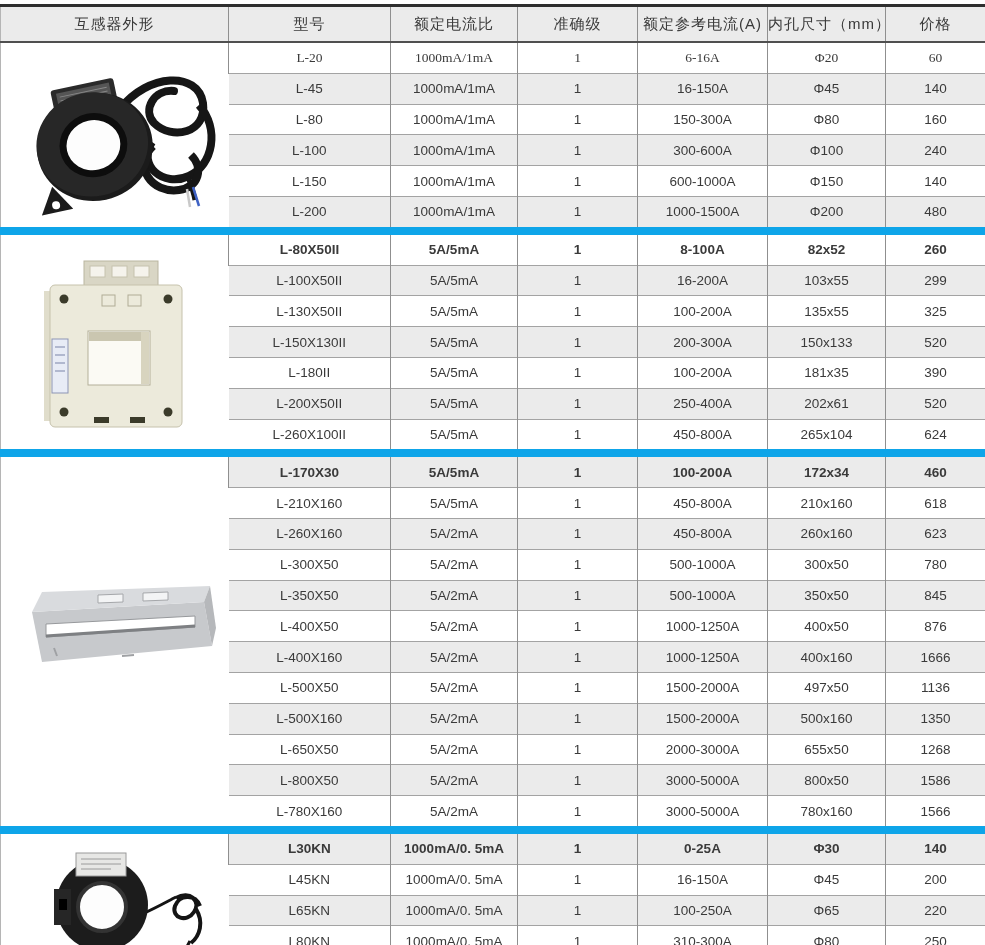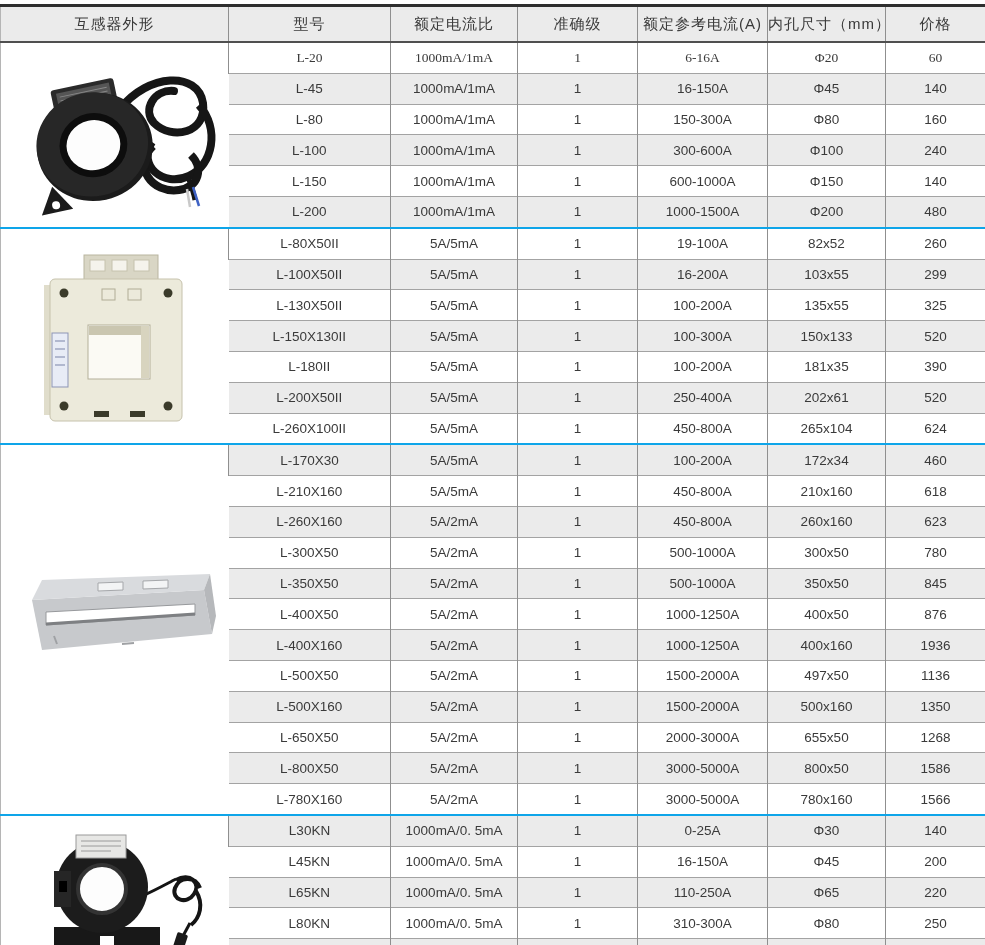--- a/index.html
+++ b/index.html
@@ -29,21 +29,21 @@
   }
   .spec-table th:first-child { border-left:none; }
   .spec-table tbody td {
     height:29.8px; font-size:13.5px;
     border-left:1px solid #8f8f8f;
     border-top:1px solid #a3a3a3;
   }
   .spec-table tbody td:first-child { border-left:none;margin-top:44px; }
   .spec-table tbody tr:first-child td { border-top:none;font-family:Liberation Serif, serif; }
   .spec-table tbody tr.shaded td { background:#ebebeb; }
-  .spec-table tbody tr.group-start td { border-top:2px solid #0ea5e9; }
+  .spec-table tbody tr.group-start td { border-top:8px solid #0ea5e9;font-weight:bold; }
   .spec-table td.photo-cell { background:#fff !important; padding:0; }
   .photo-cell svg { display:block; margin:0 auto; }
 </style>
 </head>
 <body>
 
 <table class="spec-table">
   <colgroup>
     <col style="width:228px">
       <col style="width:162px">
@@ -158,21 +158,21 @@
     <line x1="53" y1="116" x2="63" y2="116" stroke="#7b84a8" stroke-width="1"></line>
     <line x1="53" y1="124" x2="63" y2="124" stroke="#7b84a8" stroke-width="1"></line>
     <line x1="53" y1="132" x2="63" y2="132" stroke="#7b84a8" stroke-width="1"></line>
     <rect x="92" y="178" width="15" height="6" fill="#3b3b2a"></rect>
     <rect x="128" y="178" width="15" height="6" fill="#3b3b2a"></rect>
   </svg>
 </td>
         <td>L-80X50II</td>
         <td>5A/5mA</td>
         <td>1</td>
-        <td>19-100A</td>
+        <td>8-100A</td>
         <td>82x52</td>
         <td>260</td>
       </tr>
       <tr class="shaded">
         <td>L-100X50II</td>
         <td>5A/5mA</td>
         <td>1</td>
         <td>16-200A</td>
         <td>103x55</td>
         <td>299</td>
@@ -182,21 +182,21 @@
         <td>5A/5mA</td>
         <td>1</td>
         <td>100-200A</td>
         <td>135x55</td>
         <td>325</td>
       </tr>
       <tr class="shaded">
         <td>L-150X130II</td>
         <td>5A/5mA</td>
         <td>1</td>
-        <td>100-300A</td>
+        <td>200-300A</td>
         <td>150x133</td>
         <td>520</td>
       </tr>
       <tr>
         <td>L-180II</td>
         <td>5A/5mA</td>
         <td>1</td>
         <td>100-200A</td>
         <td>181x35</td>
         <td>390</td>
@@ -277,21 +277,21 @@
         <td>1000-1250A</td>
         <td>400x50</td>
         <td>876</td>
       </tr>
       <tr class="shaded">
         <td>L-400X160</td>
         <td>5A/2mA</td>
         <td>1</td>
         <td>1000-1250A</td>
         <td>400x160</td>
-        <td>1936</td>
+        <td>1666</td>
       </tr>
       <tr>
         <td>L-500X50</td>
         <td>5A/2mA</td>
         <td>1</td>
         <td>1500-2000A</td>
         <td>497x50</td>
         <td>1136</td>
       </tr>
       <tr class="shaded">
@@ -359,21 +359,21 @@
         <td>1000mA/0. 5mA</td>
         <td>1</td>
         <td>16-150A</td>
         <td>Φ45</td>
         <td>200</td>
       </tr>
       <tr class="shaded">
         <td>L65KN</td>
         <td>1000mA/0. 5mA</td>
         <td>1</td>
-        <td>110-250A</td>
+        <td>100-250A</td>
         <td>Φ65</td>
         <td>220</td>
       </tr>
       <tr>
         <td>L80KN</td>
         <td>1000mA/0. 5mA</td>
         <td>1</td>
         <td>310-300A</td>
         <td>Φ80</td>
         <td>250</td>

